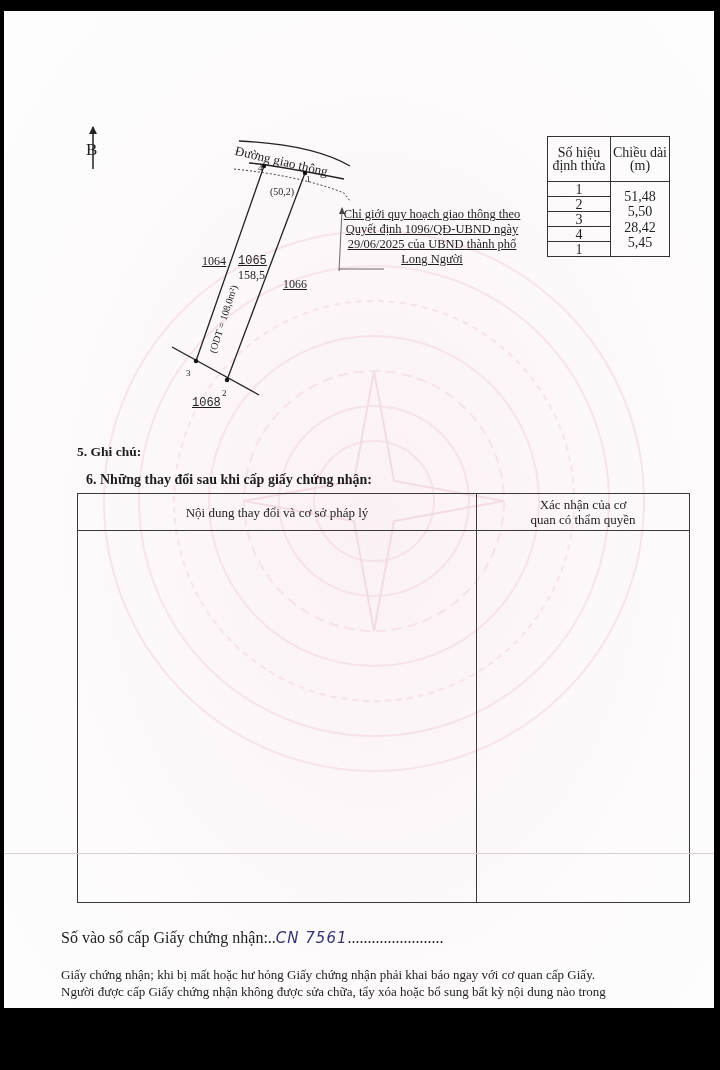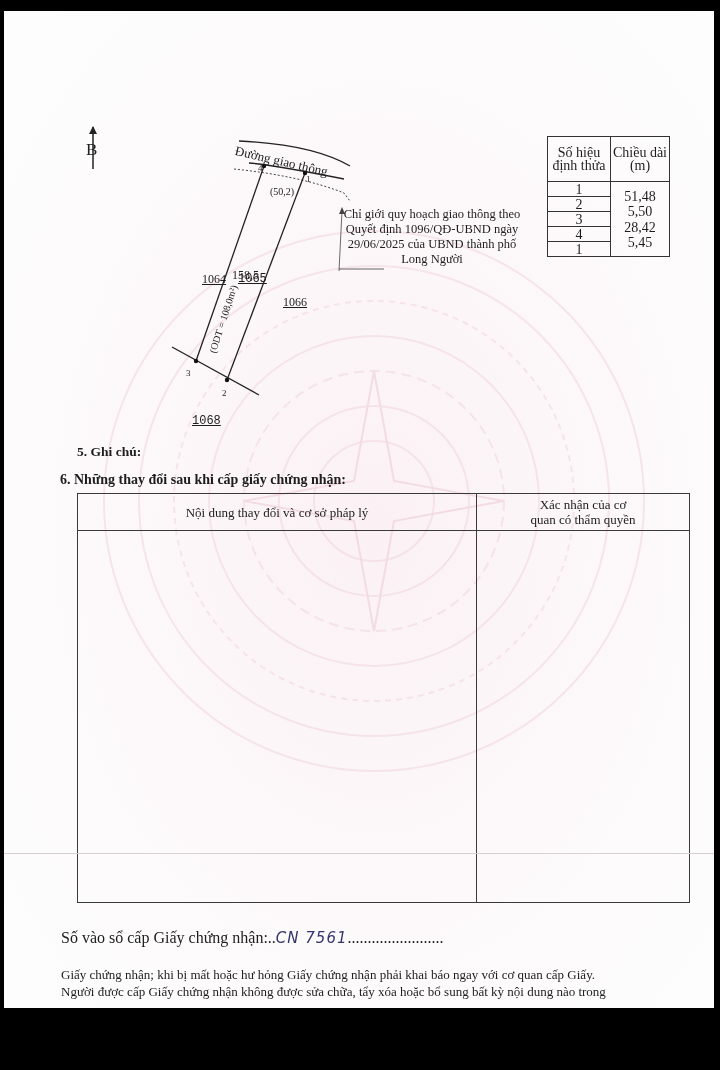--- a/index.html
+++ b/index.html
@@ -8,23 +8,23 @@
     font-family: "Liberation Serif", "DejaVu Serif", serif; color: #1d1d1d;
   }
   .page {
     position: absolute; left: 4px; top: 11px; width: 710px; height: 997px;
     background: radial-gradient(ellipse at 52% 52%, #fbf1f4 0%, #fcf6f8 35%, #fdfbfc 65%, #fdfdfd 100%);
     overflow: hidden;
   }
   .watermark { position: absolute; left: 90px; top: 210px; width: 560px; height: 560px; opacity: 0.55; pointer-events: none; }
   .abs { position: absolute; }
   .h-bold { font-weight: bold; font-size: 13.5px; }
-  .underline { text-decoration: underline; margin-top: 18px; }
+  .underline { text-decoration: underline; }
   .lbl { font-size: 12px; }
-  .note { font-size: 12.5px; line-height: 15px; text-align: center; }
+  .note { font-size: 12.5px; line-height: 15px; text-align: center; text-decoration: underline; }
 
   
   .vt { position: absolute; left: 535px; top: 125px; border-collapse: collapse; font-size: 14px; margin-left: 8px; }
   .vt td { border: 1.3px solid #333; text-align: center; padding: 0; }
   .vt .hd { height: 44px; line-height: 13px; }
   .vt .v { height: 14px; line-height: 13px; width: 62px; }
   .vt .lenc { width: 58px; vertical-align: top; position: relative; }
   .vt .len { display: block; line-height: 15.4px; padding-top: 7px; }
 
   
@@ -84,21 +84,21 @@
     <line x1="185" y1="148" x2="345" y2="148" stroke="#444" stroke-width="0.8"></line>
   </svg>
 
   <div class="abs lbl" style="left:233px; top:132px; transform:rotate(13deg); transform-origin:left top; font-size:13px;">Đường giao thông</div>
   <div class="abs" style="left:254px; top:152px; font-size:9px;">4</div>
   <div class="abs" style="left:302px; top:163px; font-size:9px;">1</div>
   <div class="abs" style="left:266px; top:155px; font-size:10px;margin-top:20px;">(50,2)</div>
 
   <div class="abs lbl underline" style="left:198px; top:243px;">1064</div>
   <div class="abs lbl underline" style="left:234px; top:243px;font-family:Liberation Mono, monospace;">1065</div>
-  <div class="abs lbl" style="left:228px; top:257px;">158,5</div>
+  <div class="abs lbl" style="left:234px; top:257px;">158,5</div>
   <div class="abs lbl underline" style="left:279px; top:266px;">1066</div>
   <div class="abs" style="left:203px; top:340px; transform:rotate(-72deg); transform-origin:left top; font-size:10px; white-space:nowrap;">(ODT = 108,0m²)</div>
   <div class="abs" style="left:182px; top:357px; font-size:9px;">3</div>
   <div class="abs" style="left:218px; top:377px; font-size:9px;">2</div>
   <div class="abs lbl underline" style="left:188px; top:385px;font-family:Liberation Mono, monospace;">1068</div>
 
   <div class="abs note" style="left:332px; top:196px; width:192px;">
     <div>Chỉ giới quy hoạch giao thông theo</div>
     <div>Quyết định 1096/QĐ-UBND ngày</div>
     <div>29/06/2025 của UBND thành phố</div>
@@ -136,21 +136,21 @@
           <td class="v">4</td>
         </tr>
     <tr>
           <td class="v">1</td>
         </tr>
   </tbody>
     </table>
 
   <div class="abs h-bold" style="left:73px; top:433px;">5. Ghi chú:</div>
 
-  <div class="abs h-bold" style="left:56px; top:461px; font-size:14px;">6. Những thay đổi sau khi cấp giấy chứng nhận:</div>
+  <div class="abs h-bold" style="left:82px; top:461px; font-size:14px;">6. Những thay đổi sau khi cấp giấy chứng nhận:</div>
 
   <table class="ct">
     <tbody>
         <tr>
       <th class="c1">Nội dung thay đổi và cơ sở pháp lý</th>
       <th>
         <div>Xác nhận của cơ</div>
         <div>quan có thẩm quyền</div>
       </th>
     </tr>

